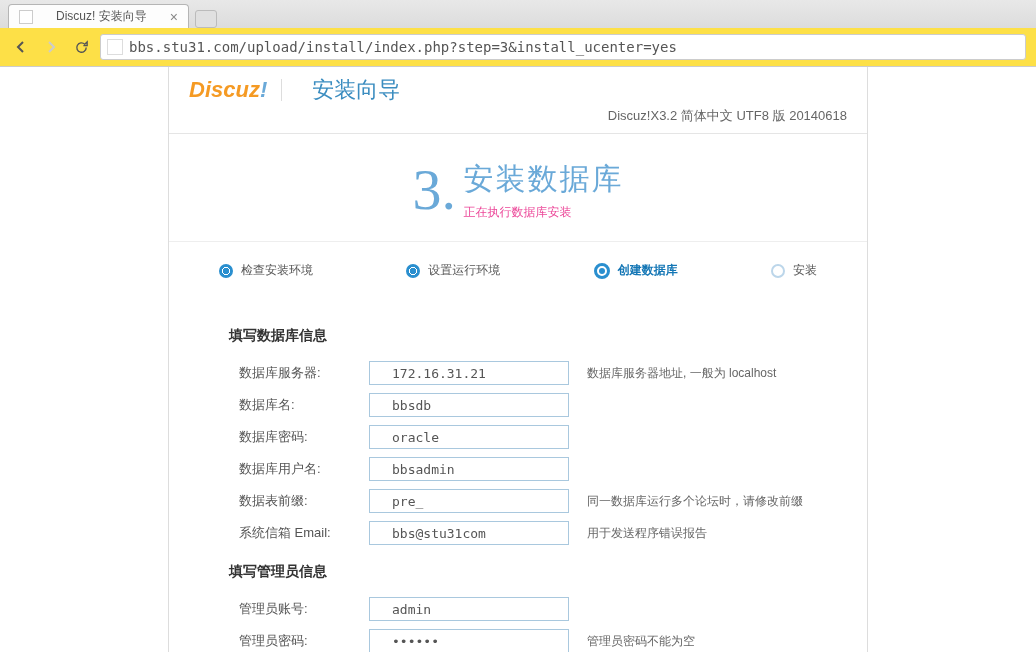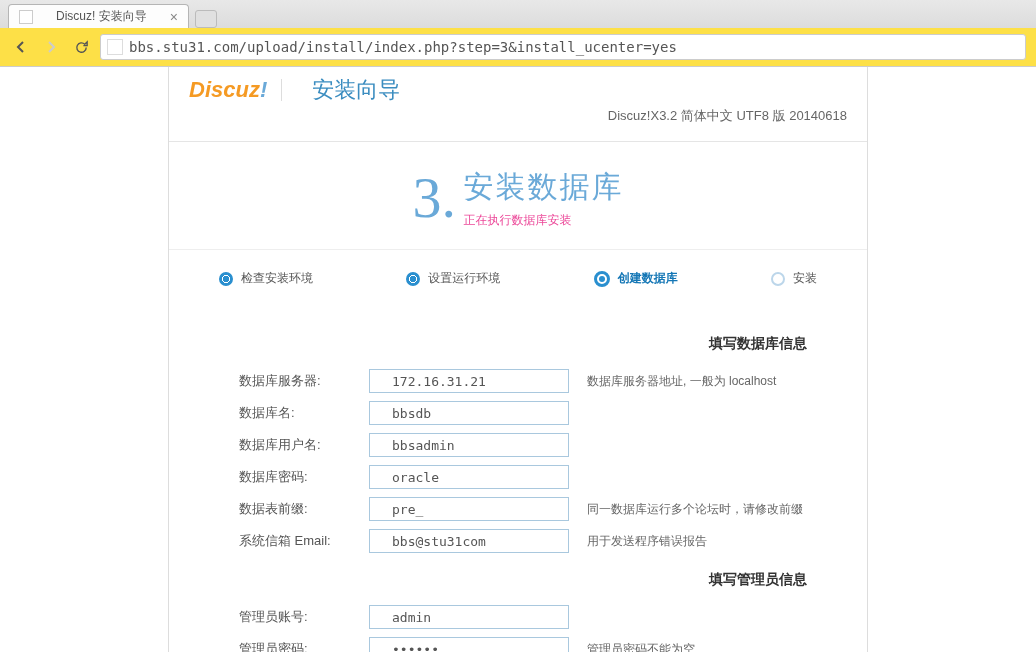--- a/index.html
+++ b/index.html
@@ -15,42 +15,42 @@
 .nav-bar { display: flex; align-items: center; gap: 8px; padding: 6px 10px; background: #fde047;}
 .nav-btn { width: 22px; height: 22px; display: flex; align-items: center; justify-content: center; color: #666; border-radius: 3px; cursor: pointer;}
 .nav-btn.disabled { color: #ccc; }
 .url-bar { flex: 1; display: flex; align-items: center; border: 1px solid #ccc; border-radius: 3px; background: #fff; height: 26px; padding: 0 6px;}
 .url-bar .page-icon { width: 16px; height: 16px; border: 1px solid #ddd; background: #fff; margin-right: 6px;}
 .url-bar .url-text { color: #555; font-family: Consolas, monospace; font-size: 14px;}
 
 
 .page-wrap { background: #fff; }
 .installer { width: 700px; margin: 0 auto; border-left: 1px solid #ddd; border-right: 1px solid #ddd; background: #fff;}
-.header { position: relative; padding: 8px 20px 10px 20px; border-bottom: 1px solid #e5e5e5;}
+.header { position: relative; padding: 8px 20px 2px 20px; border-bottom: 1px solid #e5e5e5;}
 .brand { display: flex; align-items: center; gap: 14px; font-size: 22px;}
 .brand-logo { font-weight: bold; letter-spacing: 0px; font-style: italic;}
 .brand-logo .rest { color: #f59a23; }
 .brand-logo .bang { color: #6aa9d8; }
 .brand-sep { width: 1px; height: 22px; background: #ddd;}
 .brand-sub { color: #3b8dc0; font-size: 22px; font-weight: 400; margin-left: 16px;}
 .version { text-align: right; color: #666; font-size: 13px; padding: 2px 0 6px;}
 .step-hero { text-align: center; padding: 22px 0 18px; border-bottom: 1px solid #eee;}
 .step-hero .num { font-family: Georgia, serif; font-size: 58px; color: #6aa9d8; vertical-align: middle; display: inline-block; margin-right: 4px;}
 .step-hero .title-wrap { display: inline-block; vertical-align: middle; text-align: left;}
 .step-hero .title { font-size: 30px; color: #6aa9d8; font-weight: 400; letter-spacing: 2px;}
 .step-hero .subtitle { font-size: 12px; color: #ec4899; margin-top: 4px; font-family: Liberation Mono, monospace;}
 .progress { display: flex; align-items: center; justify-content: space-between; padding: 20px 50px 10px;}
 .prog-step { display: flex; align-items: center; gap: 8px; color: #555;}
 .prog-step.active { color: #1376b5; font-weight: bold;}
 .dot { width: 14px; height: 14px; border-radius: 50%; border: 2px solid #bcd6ea; background: #fff;}
 .dot.filled { border-color: #2a8fcf; background: radial-gradient(circle,#2a8fcf 0 45%, #fff 46% 55%, #2a8fcf 56% 100%);}
 .dot.big { width: 16px; height: 16px; border: 3px solid #2a8fcf; background: #fff; position: relative;}
 .dot.big::after { content:""; position:absolute; inset:2px; border-radius:50%; background:#2a8fcf;}
 .form-area { padding: 20px 60px 30px;}
-.section-title { font-size: 14px; font-weight: bold; color: #333; margin: 18px 0 16px; text-align: right;}
+.section-title { font-size: 14px; font-weight: bold; color: #333; margin: 18px 0 16px;}
 .form-row { display: flex; align-items: center; margin-bottom: 8px;}
 .form-row label { width: 140px; color: #555; text-align: left; font-size: 13px; padding-left: 10px;}
 .form-row input { width: 200px; height: 24px; border: 1px solid #a9c8de; padding: 0 22px; font-size: 13px; color: #555; font-family: Consolas, "Microsoft YaHei", monospace;}
 .form-row .hint { margin-left: 18px; color: #666; font-size: 12px;}
 </style>
 </head>
 <body>
 
 <div class="browser-chrome">
   <div class="tab-bar">
@@ -131,26 +131,26 @@
       <div class="form-row">
         <label>数据库服务器:</label>
         <input type="text" value="172.16.31.21" style="">
         <span class="hint">数据库服务器地址, 一般为 localhost</span>
       </div>
       <div class="form-row">
         <label>数据库名:</label>
         <input type="text" value="bbsdb" style="">
       </div>
       <div class="form-row">
+        <label>数据库密码:</label>
+        <input type="text" value="oracle" style="">
+      </div>
+      <div class="form-row">
         <label>数据库用户名:</label>
         <input type="text" value="bbsadmin" style="">
-      </div>
-      <div class="form-row">
-        <label>数据库密码:</label>
-        <input type="text" value="oracle" style="">
       </div>
       <div class="form-row">
         <label>数据表前缀:</label>
         <input type="text" value="pre_" style="">
         <span class="hint">同一数据库运行多个论坛时，请修改前缀</span>
       </div>
       <div class="form-row">
         <label>系统信箱 Email:</label>
         <input type="text" value="bbs@stu31com" style="">
         <span class="hint">用于发送程序错误报告</span>

